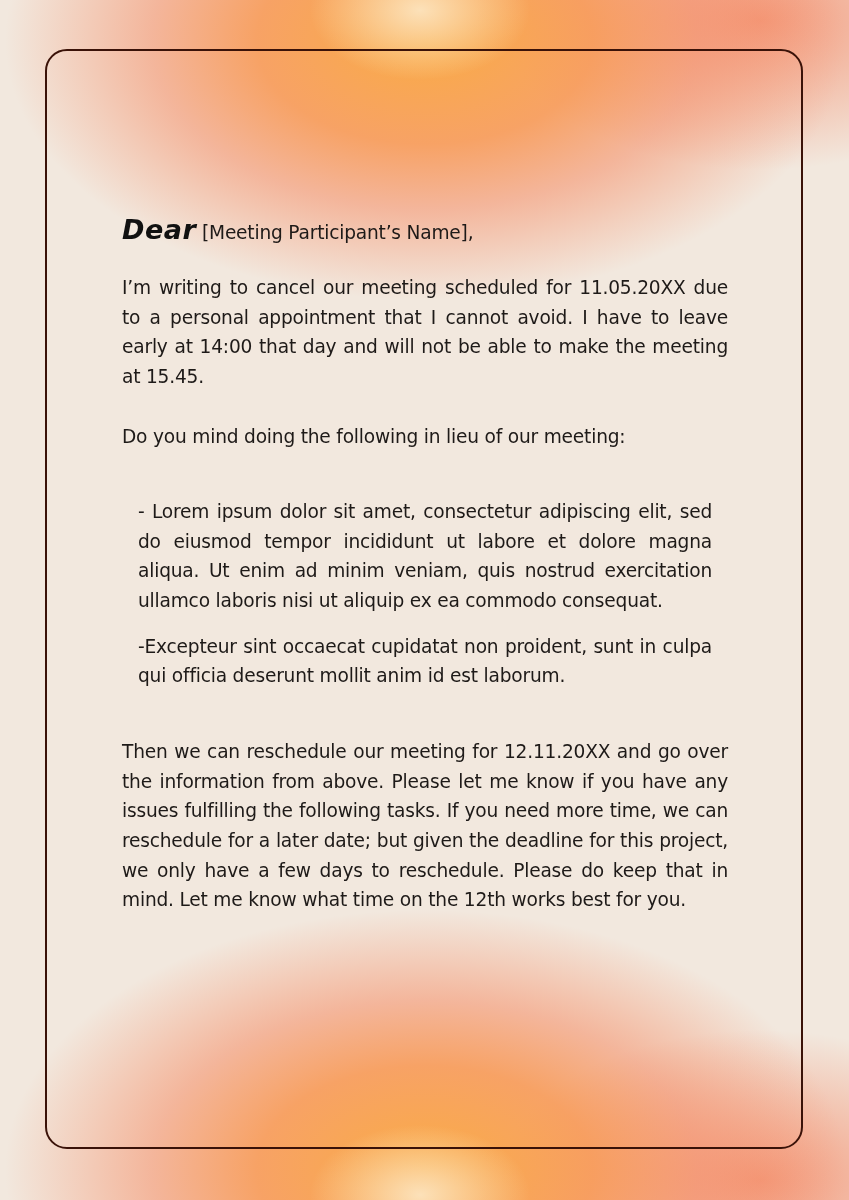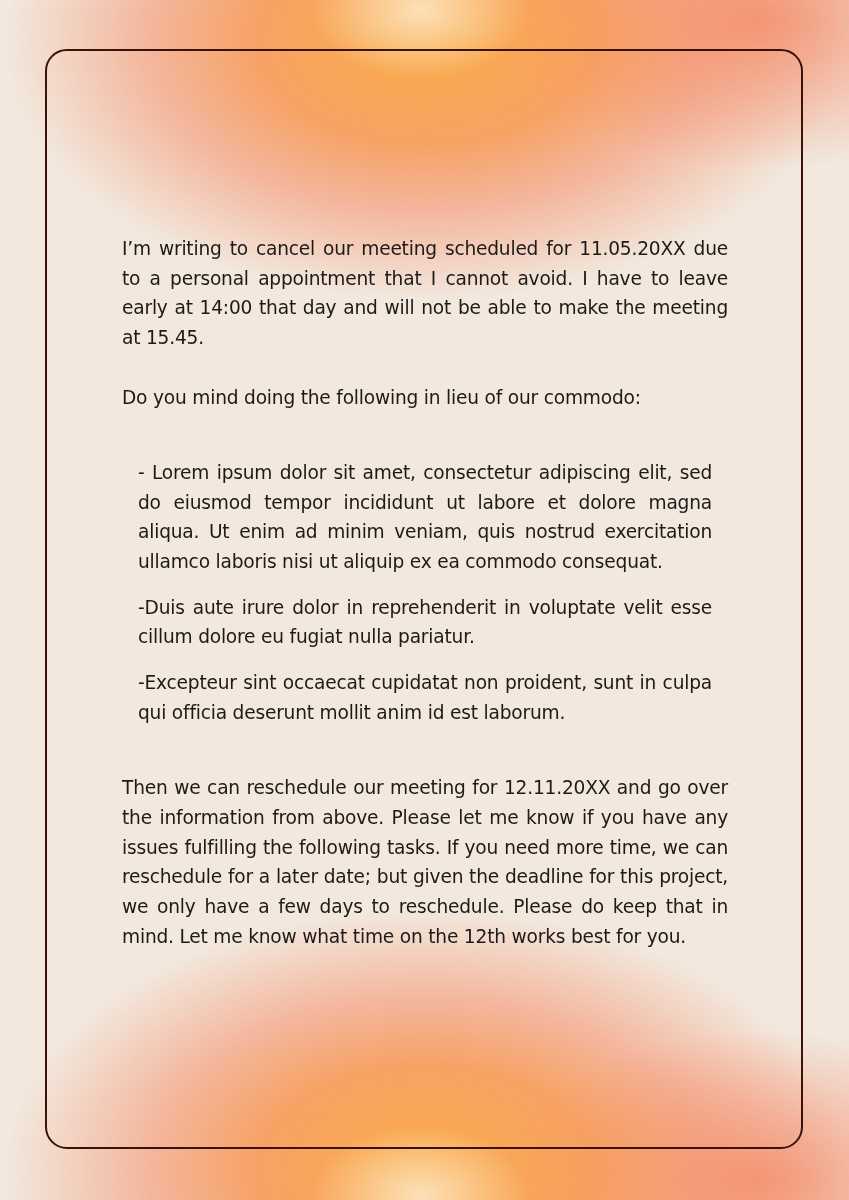--- a/index.html
+++ b/index.html
@@ -77,31 +77,34 @@
       text-align: left;
     }
   </style>
 </head>
 <body>
 
 <div class="bg"></div>
 <div class="frame"></div>
 
 <div class="letter">
+  <p class="greeting">
+    <span class="dear">Dear</span>
+    <span class="name">[Meeting Participant’s Name],</span>
+  </p>
   <div class="gap" style="height:22px"></div>
 
   <p class="para">I’m writing to cancel our meeting scheduled for 11.05.20XX due to a personal appointment that I cannot avoid.  I have to leave early at 14:00 that day and will not be able to make the meeting at 15.45.</p>
   <div class="gap"></div>
 
-  <p class="para">Do you mind doing the following in lieu of our commodo:</p>
+  <p class="para">Do you mind doing the following in lieu of our meeting:</p>
   <div class="gap"></div>
 
   <div>
     <p class="bullet">- Lorem ipsum dolor sit amet, consectetur adipiscing elit, sed do eiusmod tempor incididunt ut labore et dolore magna aliqua. Ut enim ad minim veniam, quis nostrud exercitation ullamco laboris nisi ut aliquip ex ea commodo consequat.</p>
-    <p class="bullet">-Duis aute irure dolor in reprehenderit in voluptate velit esse cillum dolore eu fugiat nulla pariatur.</p>
     <p class="bullet">-Excepteur sint occaecat cupidatat non proident, sunt in culpa qui officia deserunt mollit anim id est laborum.</p>
   </div>
   <div class="gap"></div>
 
   <p class="para">Then we can reschedule our meeting for 12.11.20XX and go over the information from above. Please let me know if you have any issues fulfilling the following tasks. If you need more time, we can reschedule for a later date; but given the deadline for this project, we only have a few days to reschedule. Please do keep that in mind. Let me know what time on the 12th works best for you.</p>
   <div class="gap"></div>
 
 </div>
 
 </body></html>

